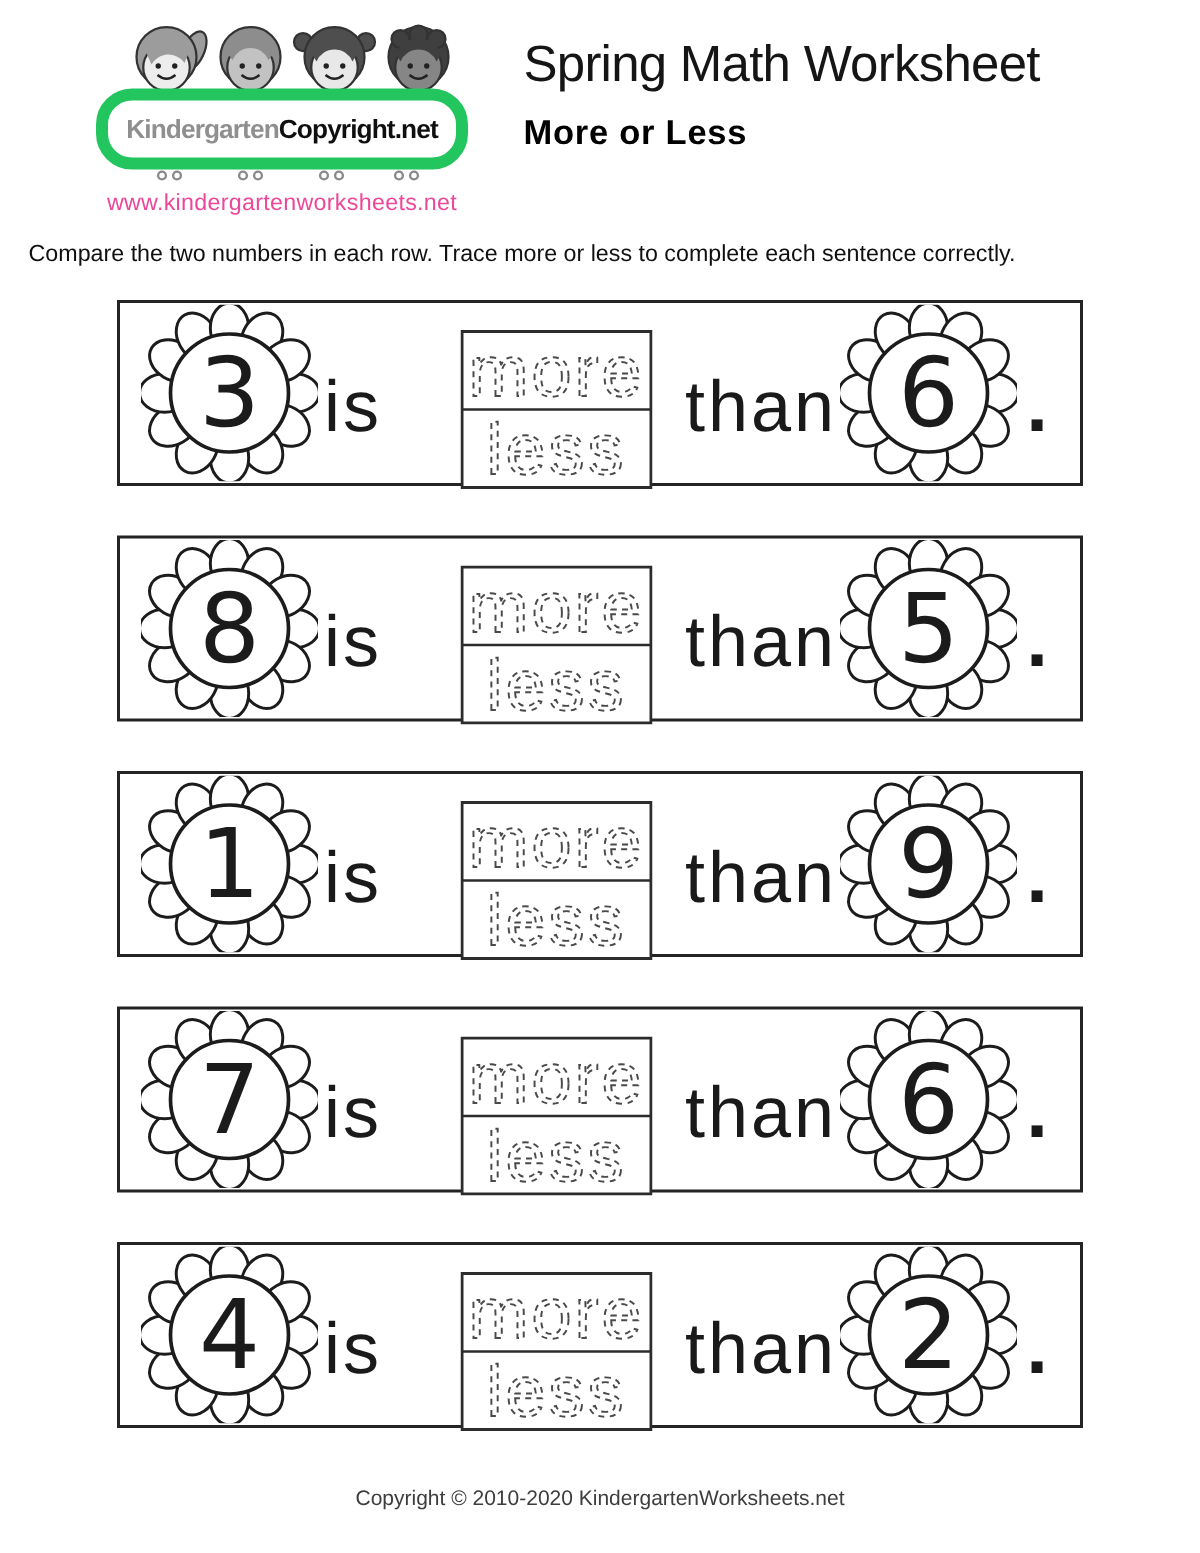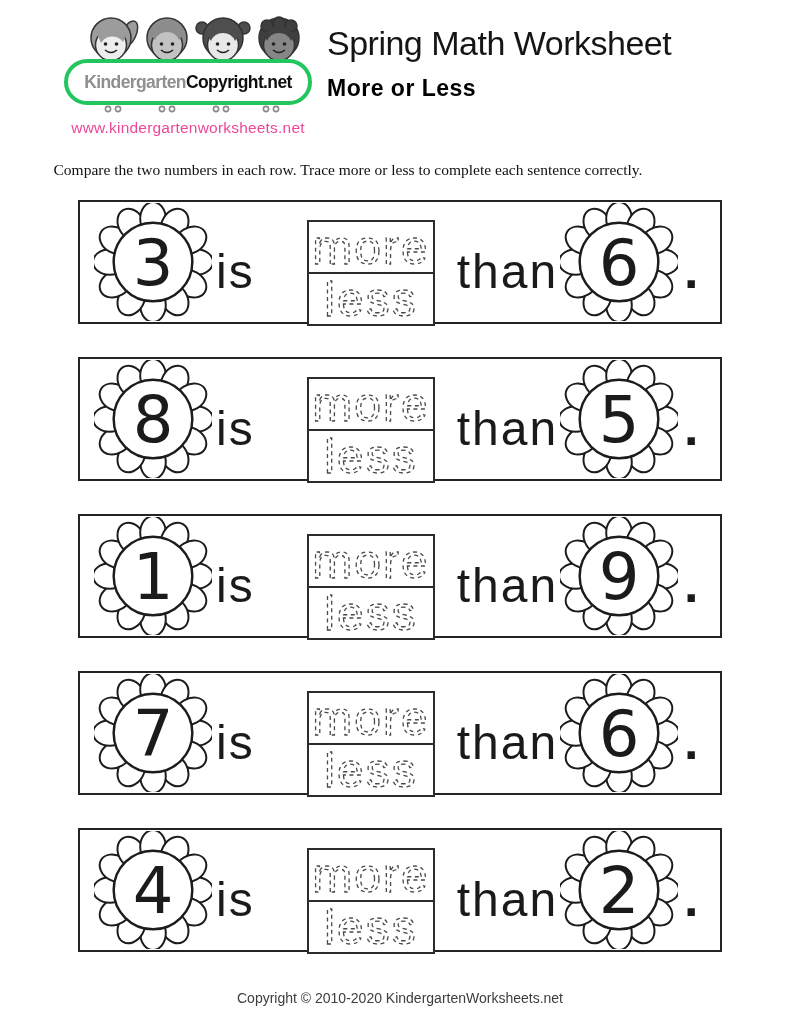--- a/index.html
+++ b/index.html
@@ -7,44 +7,44 @@
     width:800px;height:1035px;background:#ffffff;
     font-family:"Liberation Sans", sans-serif;color:#111;
     position:relative;overflow:hidden;
   }
   
   .header{position:relative;width:800px;height:200px;}
   .logo-block{position:absolute;left:64px;top:12px;width:248px;}
   .kids-svg{display:block;margin:0 auto;position:relative;z-index:1;}
   .pill{
     position:relative;z-index:2;margin-top:-13px;
-    border:4px solid #22c55e;border-radius:24px;background:#fff;
+    border:8px solid #22c55e;border-radius:24px;background:#fff;
     height:38px;display:flex;align-items:center;justify-content:center;
     white-space:nowrap;
   }
   .pill .brand{font-size:17.5px;font-weight:bold;letter-spacing:-0.6px;}
   .brand-gray{color:#8f8f8f;}
   .brand-black{color:#0f0f0f;}
   .feet-svg{display:block;margin:-2px auto 0 auto;position:relative;z-index:1;}
   .site-url{
     margin-top:4px;text-align:center;color:#ec4899;
     font-size:15.5px;letter-spacing:0.2px;
   }
-  .title-block{position:absolute;left:327px;top:24px;}
+  .title-block{position:absolute;left:349px;top:24px;}
   .page-title{margin:0;font-size:34px;font-weight:normal;letter-spacing:-0.5px;color:#151515;}
   .page-subtitle{margin:12px 0 0 0;font-size:23px;font-weight:bold;letter-spacing:0.5px;color:#000000;}
   .name-line{
     position:absolute;left:440px;top:116px;width:306px;
     display:flex;align-items:flex-end;
   }
   .name-label{font-size:32px;font-weight:600;color:#1c1c1c;line-height:1.1;}
   .name-underline{flex:1;border-bottom:2.5px solid #3a3a3a;margin-bottom:5px;height:1px;}
   .instruction{
     position:absolute;left:0;top:161px;width:696px;text-align:center;
-    font-size:15.5px;color:#101010;font-family:Liberation Serif, serif;
+    font-size:15.5px;color:#101010;
   }
   
   .rows{width:644px;margin:0 auto;}
   .row{
     box-sizing:border-box;width:644px;height:124px;border:2px solid #242424;
     margin-bottom:33px;display:flex;align-items:center;background:#fff;
   }
   .flower-wrap{position:relative;width:118px;height:118px;flex:0 0 auto;}
   .flower-wrap.left{margin-left:14px;}
   .flower-wrap.right{margin-left:2px;}

